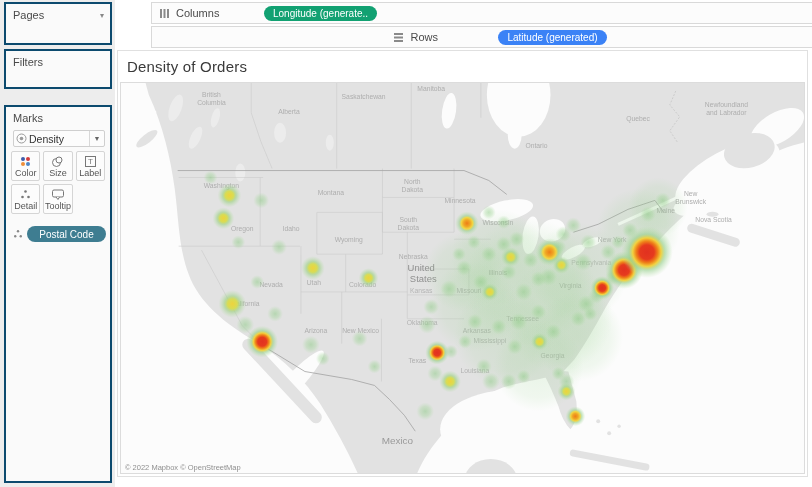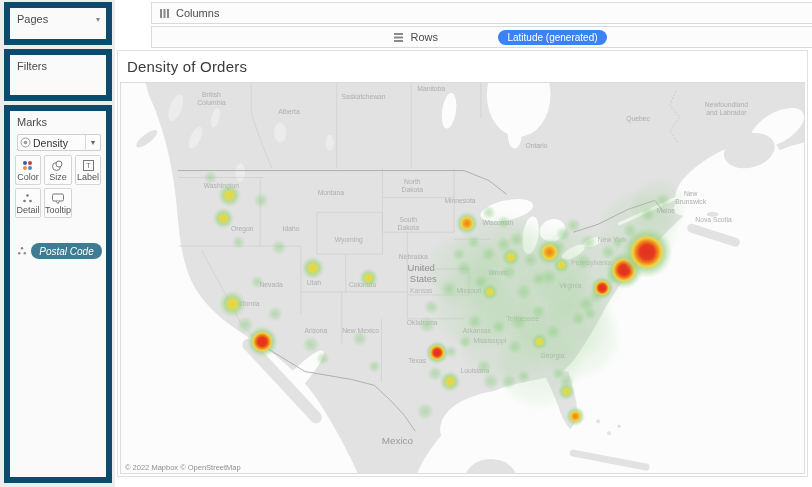--- a/index.html
+++ b/index.html
@@ -1,36 +1,36 @@
 <!DOCTYPE html>
 <html><head>
 <meta charset="utf-8">
 <style>
   * { margin:0; padding:0; box-sizing:border-box; }
   html,body { width:812px; height:487px; background:#fff; font-family:"Liberation Sans", sans-serif; overflow:hidden; position:relative; }
 
   
   #left-panel { position:absolute; left:0; top:0; width:115px; height:487px; background:#ededed; }
-  .card { position:absolute; left:4px; width:108px; background:#fafafa; border:6px solid #0c4a6e; }
+  .card { position:absolute; left:4px; width:108px; background:#fafafa; border:2px solid #0c4a6e; }
   #pages-card   { top:2px;  height:43px; }
-  #filters-card { top:49px; height:52px; }
+  #filters-card { top:49px; height:40px; }
   #marks-card   { top:105px; height:378px; }
   .card-header { font-size:11px; color:#4a4a4a; padding:5px 0 0 7px; display:flex; justify-content:space-between; align-items:center; }
   .card-caret { color:#888; font-size:8px; padding-right:6px; cursor:default; }
 
   .mark-select { margin:6px 5px 4px 7px; height:17px; background:#fcfcfc; border:1px solid #cfcfcf; border-radius:2px; display:flex; align-items:center; }
   .mark-select .ms-icon { width:14px; display:flex; justify-content:center; }
   .mark-select .ms-label { flex:1; font-size:10.5px; color:#333; padding-left:1px; }
   .mark-select .ms-caret { width:15px; align-self:stretch; border-left:1px solid #d8d8d8; display:flex; align-items:center; justify-content:center; font-size:7px; color:#666; }
 
   .marks-grid { display:grid; grid-template-columns:repeat(3,1fr); gap:3px; margin:2px 5px; }
   .mark-btn { background:#fcfcfc; border:1px solid #d5d5d5; border-radius:2px; height:30px; display:flex; flex-direction:column; align-items:center; justify-content:center; gap:1px; cursor:pointer; }
   .mark-btn .mb-label { font-size:9px; color:#555; line-height:9px; }
 
-  .pill-row { display:flex; align-items:center; margin:25px 4px 0 6px; gap:3px;font-style:italic; }
+  .pill-row { display:flex; align-items:center; margin:12px 4px 0 6px; gap:3px; }
   .pill-teal { flex:1; height:16px; border-radius:8px; color:#fff; font-size:10px; display:flex; align-items:center; justify-content:center; }
 
   
   #main { position:absolute; left:115px; top:0; width:697px; height:487px; background:#fff; }
   .shelf { position:absolute; left:2px; width:691px; height:22px; background:#fcfcfc; border:1px solid #d9d9d9; display:flex; align-items:center;margin-left:34px; }
   #columns-shelf { top:2px; } #rows-shelf { top:26px;justify-content:center; }
   .shelf-icon { width:24px; display:flex; justify-content:center; }
   .shelf-label { font-size:11px; color:#4a4a4a; width:62px; }
   .pill-green { height:15px; border-radius:8px; color:#fff; font-size:10px; display:inline-flex; align-items:center; padding:0 9px; margin-left:26px; }
 
@@ -133,20 +133,21 @@
 
   <div class="shelf" id="columns-shelf">
     <span class="shelf-icon">
       <svg width="11" height="11" viewBox="0 0 11 11">
           <rect x="1" y="1" width="2" height="9" fill="#8a8a8a"></rect>
           <rect x="4.5" y="1" width="2" height="9" fill="#8a8a8a"></rect>
           <rect x="8" y="1" width="2" height="9" fill="#8a8a8a"></rect>
         </svg>
     </span>
     <span class="shelf-label">Columns</span>
+    <span class="pill-green" style="background:#12a172">Longitude (generate..</span>
   </div>
 
   <div class="shelf" id="rows-shelf">
     <span class="shelf-icon">
       <svg width="11" height="11" viewBox="0 0 11 11">
           <rect x="1" y="1" width="9" height="2" fill="#8a8a8a"></rect>
           <rect x="1" y="4.5" width="9" height="2" fill="#8a8a8a"></rect>
           <rect x="1" y="8" width="9" height="2" fill="#8a8a8a"></rect>
         </svg>
     </span>

